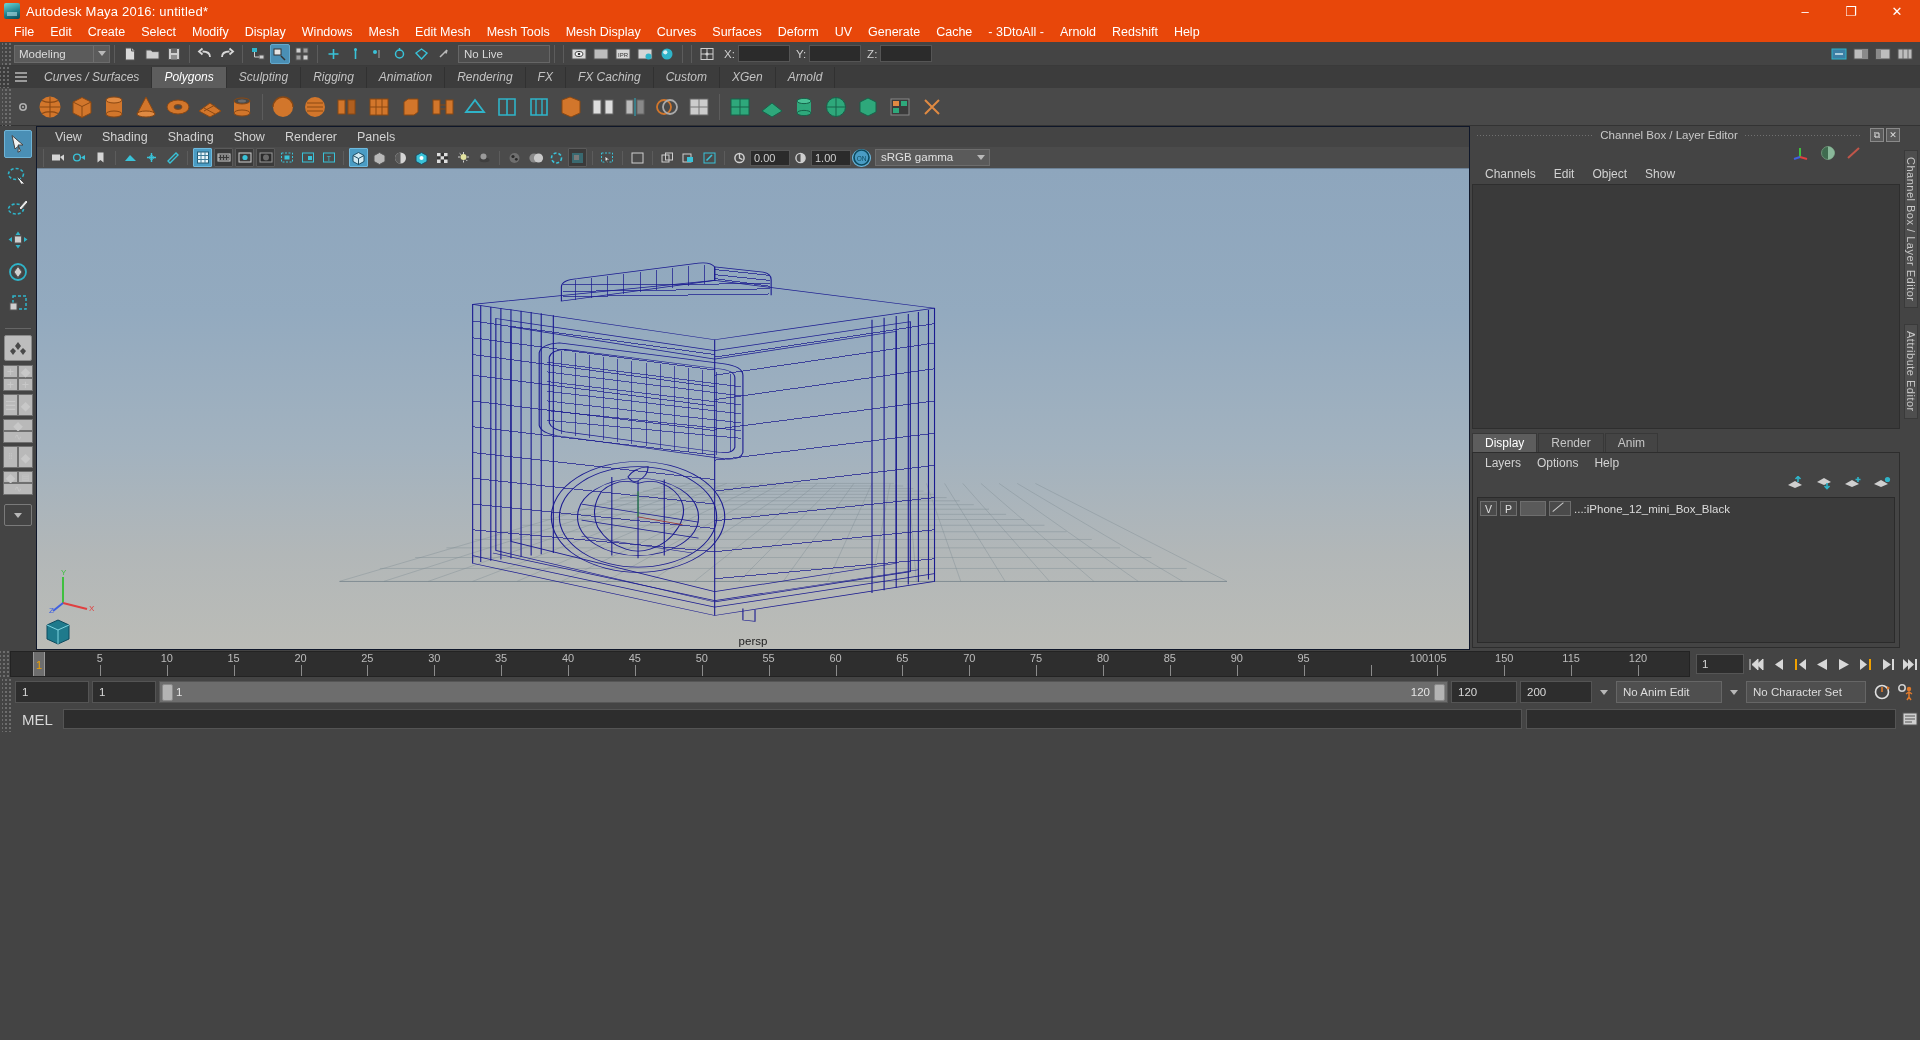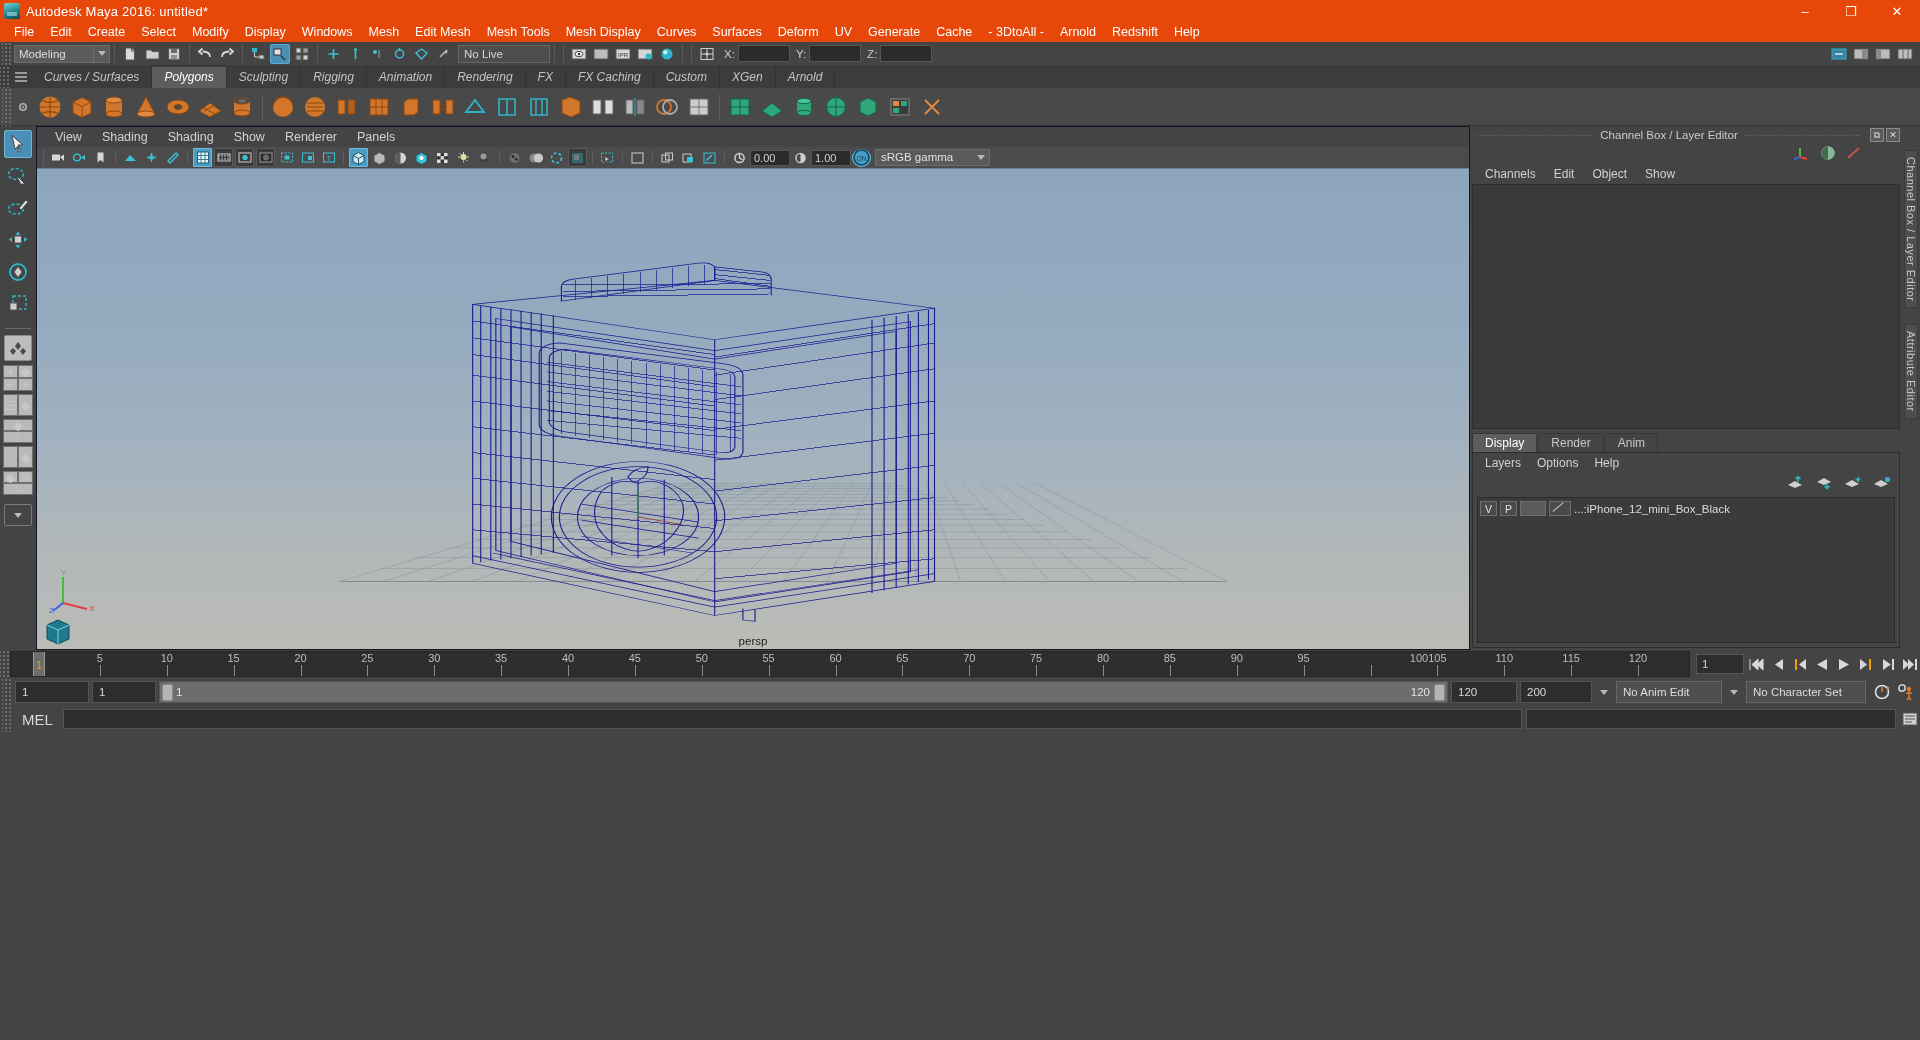--- a/index.html
+++ b/index.html
@@ -1135,21 +1135,21 @@
         <div class="ts-num" style="left: 1158.88px;">85</div>
         <div class="ts-tick" style="left: 1225.75px;"></div>
         <div class="ts-num" style="left: 1225.75px;">90</div>
         <div class="ts-tick" style="left: 1292.62px;"></div>
         <div class="ts-num" style="left: 1292.62px;">95</div>
         <div class="ts-tick" style="left: 1359.5px;"></div>
         <div class="ts-num" style="left: 1408px;">100</div>
         <div class="ts-tick" style="left: 1426.38px;"></div>
         <div class="ts-num" style="left: 1426.38px;">105</div>
         <div class="ts-tick" style="left: 1493.25px;"></div>
-        <div class="ts-num" style="left: 1493.25px;">110</div>
+        <div class="ts-num" style="left: 1493.25px;">150</div>
         <div class="ts-tick" style="left: 1560.12px;"></div>
         <div class="ts-num" style="left: 1560.12px;">115</div>
         <div class="ts-tick" style="left: 1627px;"></div>
         <div class="ts-num" style="left: 1627px;">120</div>
       </div>
     <div class="ts-right">
       <input class="frame-field" value="1" style="">
       <div class="pbtn">
           <svg width="16" height="13" viewBox="0 0 16 13">
             <path d="M2 1v11M9 6.5 15 1v11zM4 6.5 10 1v11z" fill="#d8d8d8" stroke="#d8d8d8" stroke-width="1"></path>

